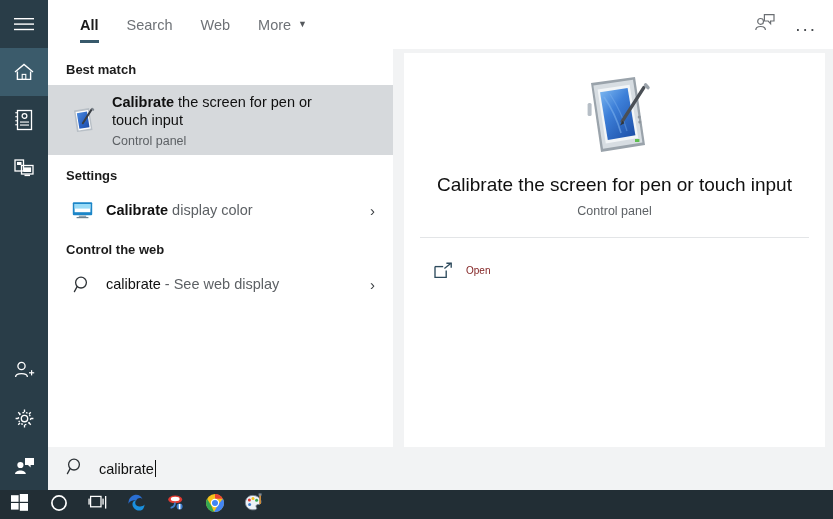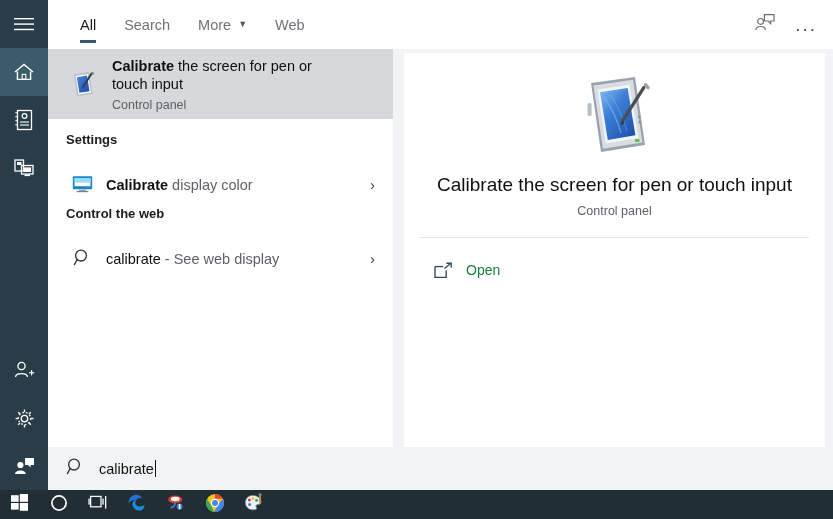--- a/index.html
+++ b/index.html
@@ -32,21 +32,21 @@
   }
   .tabs-bar{
     position:absolute;left:0;top:0;width:785px;height:49px;
     background:#ffffff;display:flex;align-items:stretch;
   }
   .tabs{display:flex;align-items:center;height:49px;padding-left:18px;}
   .tab{
     position:relative;height:49px;display:flex;align-items:center;
     padding:0 14px;font-size:14.5px;color:#6e7277;cursor:default;
   }
-  .tab.active{color:#1b1b1b;font-weight:normal;}
+  .tab.active{color:#1b1b1b;font-weight:bold;}
   .tab.active .tab-underline{
     position:absolute;left:14px;right:14px;bottom:6px;height:3px;background:#38596b;
   }
   .tab .caret{margin-left:7px;font-size:9px;color:#55595d;line-height:1;}
   .tabs-right{margin-left:auto;display:flex;align-items:center;padding-right:16px;gap:20px;}
   .tbicon{display:flex;align-items:center;justify-content:center;cursor:default;}
   .dots{font-size:19px;color:#4a4e52;letter-spacing:2px;line-height:1;}
 
   
   .results{
@@ -60,21 +60,21 @@
   .row{display:flex;align-items:center;cursor:default;}
   .best-row{
     height:70px;background:#d6d9dc;padding:0 14px 0 16px;align-items:center;
   }
   .best-icon{width:40px;flex:0 0 40px;display:flex;align-items:center;justify-content:center;}
   .best-text{margin-left:8px;}
   .best-title{font-size:14.5px;color:#101010;line-height:18px;max-width:215px;}
   .best-title b{font-weight:bold;}
   .best-sub{font-size:12.5px;color:#5d6165;margin-top:5px;}
   .list-row{
-    height:38px;padding:0 14px 0 16px;align-items:flex-end;
+    height:38px;padding:0 14px 0 16px;
   }
   .list-icon{width:36px;flex:0 0 36px;display:flex;align-items:center;justify-content:center;}
   .list-label{font-size:14.5px;color:#101010;flex:1 1 auto;margin-left:6px;}
   .list-label b{font-weight:bold;}
   .list-label .muted{color:#5d6165;}
   .chev{font-size:15px;color:#3c4044;padding-right:4px;}
 
   
   .preview{
     position:absolute;left:356px;top:53px;width:421px;height:394px;
@@ -87,21 +87,21 @@
   .hero-icon{height:84px;display:flex;align-items:center;justify-content:center;}
   .hero-title{
     font-size:19px;color:#101010;margin-top:16px;text-align:center;line-height:24px;
   }
   .hero-sub{font-size:12.5px;color:#5d6165;margin-top:7px;}
   .preview-divider{height:1px;background:#e3e5e7;margin:6px 16px 0 16px;}
   .action-row{
     display:flex;align-items:center;height:44px;margin-top:10px;padding-left:24px;cursor:default;
   }
   .action-icon{width:30px;flex:0 0 30px;display:flex;align-items:center;justify-content:center;}
-  .action-label{font-size:14px;color:#15803d;margin-left:8px;}
+  .action-label{font-size:10px;color:#7f1d1d;margin-left:8px;}
 
   
   .searchbar{
     position:absolute;left:48px;top:447px;width:785px;height:43px;
     background:#f2f3f4;display:flex;align-items:center;
   }
   .search-inner{
     display:flex;align-items:center;width:345px;height:43px;padding-left:18px;box-sizing:border-box;
   }
   .search-text{font-size:14.5px;color:#101010;margin-left:14px;display:flex;align-items:center;}
@@ -214,25 +214,25 @@
     <div class="tabs-bar">
       <div class="tabs">
         <div class="tab active">
           <span>All</span>
           <span class="tab-underline"></span>
         </div>
         <div class="tab">
           <span>Search</span>
         </div>
         <div class="tab">
+          <span>Web</span>
+        </div>
+        <div class="tab">
           <span>More</span>
           <span class="caret">▼</span>
-        </div>
-        <div class="tab">
-          <span>Web</span>
         </div>
       </div>
 
       <div class="tabs-right">
         <div class="tbicon">
           <span>
             <svg width="21" height="19" viewBox="0 0 21 19">
               <circle cx="6.6" cy="8.4" r="2.9" fill="none" stroke="#6a6e72" stroke-width="1.2"></circle>
               <path d="M1.8 17 C1.8 12.3 11.4 12.3 11.4 17" fill="none" stroke="#6a6e72" stroke-width="1.2"></path>
               <path d="M10.4 1.6 L20 1.6 L20 8 L16.6 8 L16.6 10.6 L14.2 8 L10.4 8 Z" fill="none" stroke="#6a6e72" stroke-width="1.2"></path>
@@ -240,20 +240,21 @@
           </span>
         </div>
         <div class="tbicon">
           <span class="dots">...</span>
         </div>
       </div>
     </div>
 
     <div class="results">
 
+      <div class="group-head">Best match</div>
 
       <div class="row best-row">
         <div class="best-icon">
           <svg width="30" height="30" viewBox="0 0 30 30">
             <polygon points="5,5.5 20,3 23.5,25 8,27" fill="#b8bfc6"></polygon>
             <polygon points="6.6,7 19,5 21.8,23.6 9.6,25.4" fill="#ffffff"></polygon>
             <linearGradient id="bmscr" x1="0" y1="0" x2="1" y2="1">
               <stop offset="0%" stop-color="#4f8ddd"></stop>
               <stop offset="55%" stop-color="#2b63c4"></stop>
               <stop offset="100%" stop-color="#1f4ea8"></stop>

